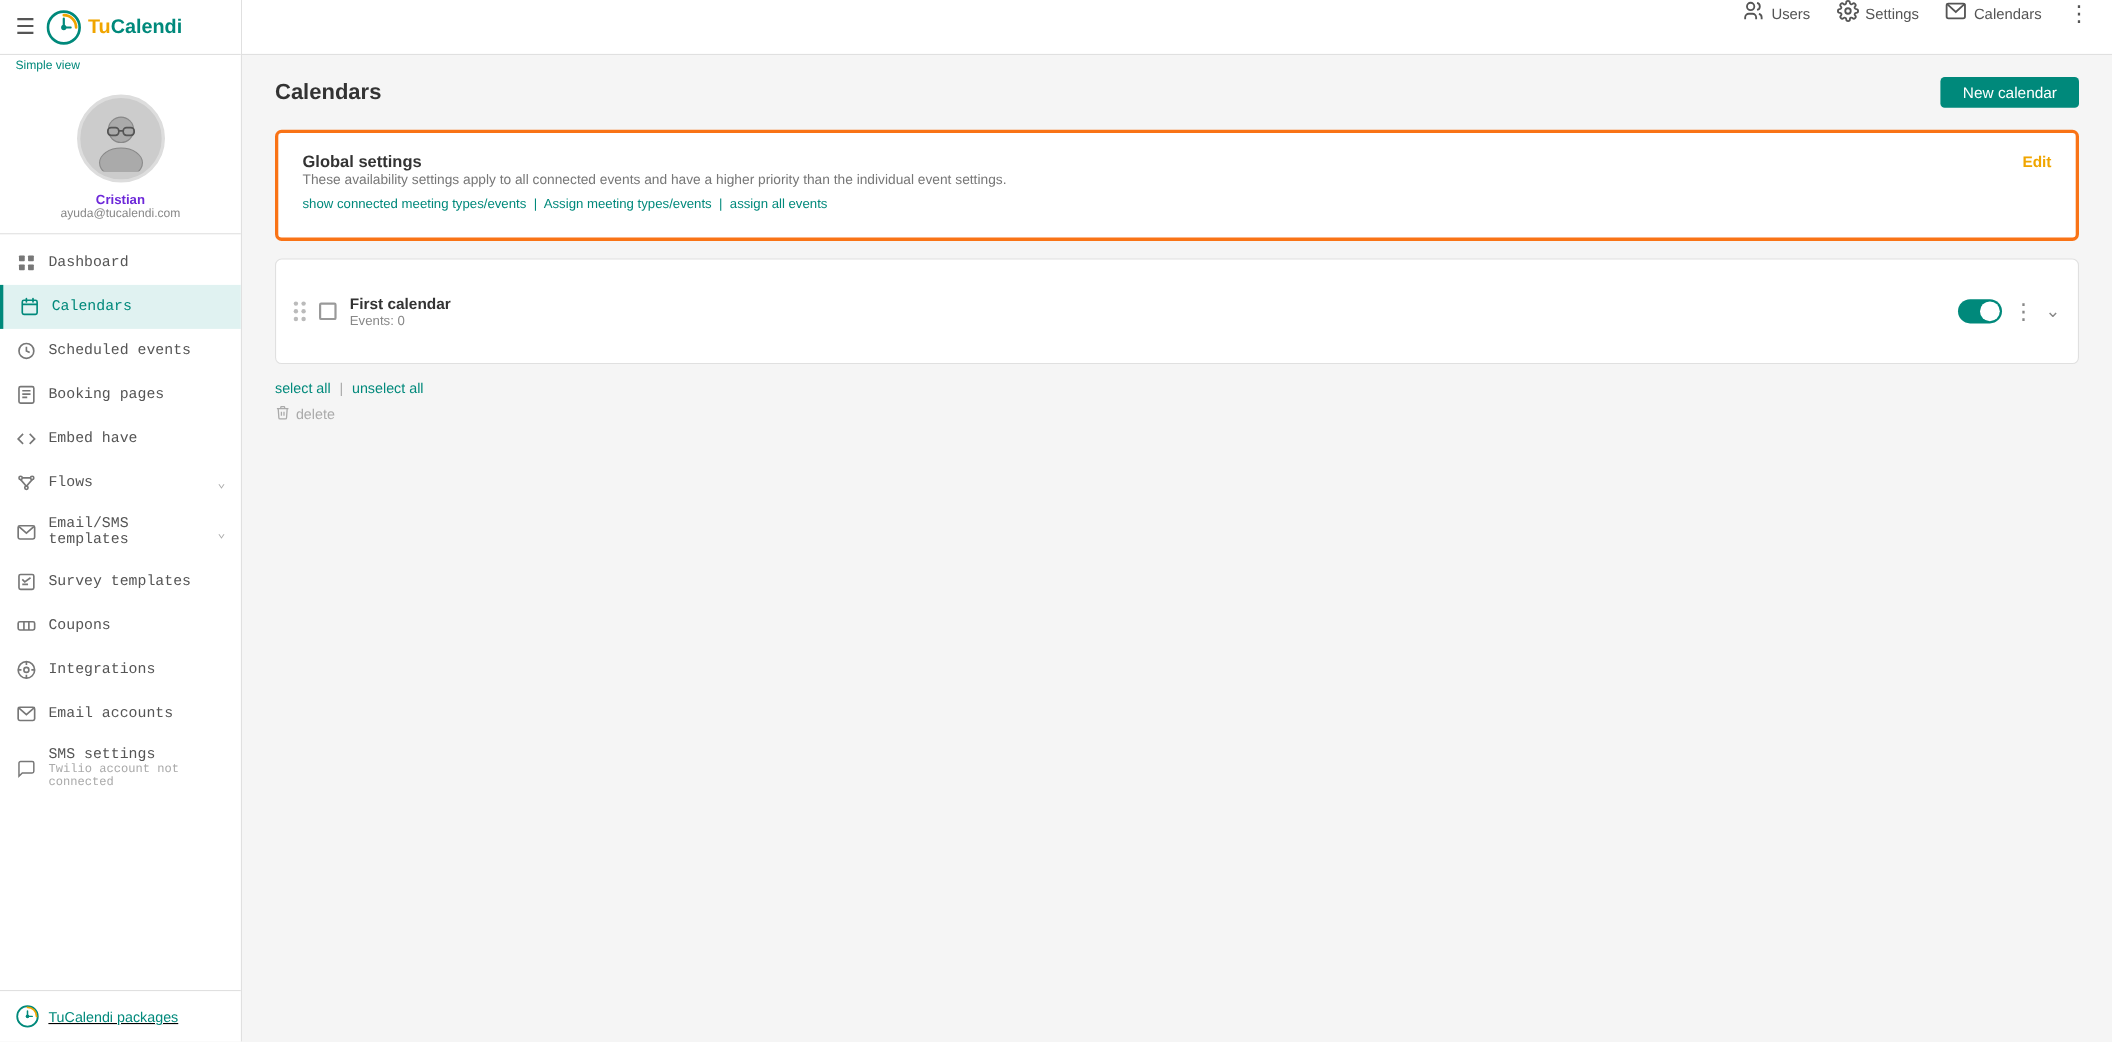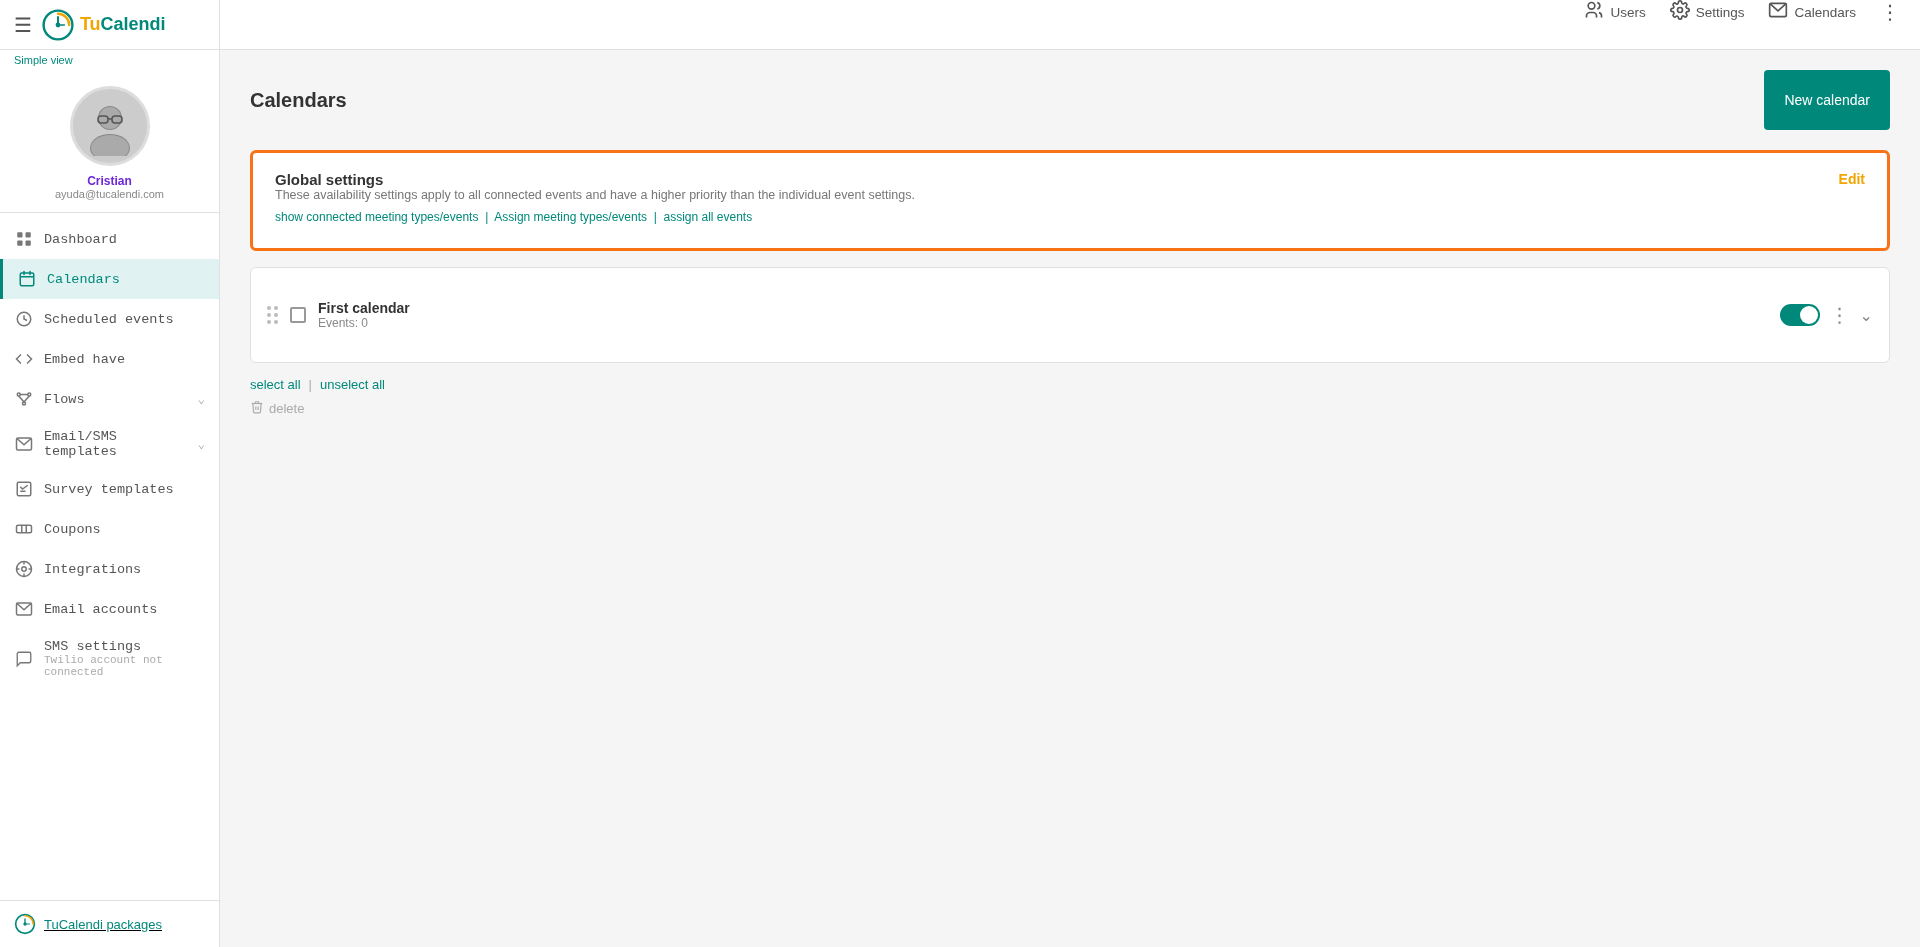--- a/index.html
+++ b/index.html
@@ -204,21 +204,21 @@
     .page-title {
       font-size: 20px;
       font-weight: 600;
       color: #333;
     }
 
     .new-calendar-btn {
       background: #00897b;
       color: #fff;
       border: none;
-      padding: 22px 20px;
+      padding: 6px 20px;
       border-radius: 4px;
       font-size: 14px;
       cursor: pointer;
       font-weight: 500;
     }
 
     
     .global-settings-card {
       background: #fff;
       border: 3px solid #f97316;
@@ -473,20 +473,31 @@
     <div class="nav-item">
       <span class="nav-icon">
         <svg width="18" height="18" viewBox="0 0 24 24" fill="none" stroke="currentColor" stroke-width="2">
             <circle cx="12" cy="12" r="9"></circle>
             <polyline points="12,7 12,12 16,14"></polyline>
           </svg>
       </span>
       <span class="nav-label">Scheduled events</span>
     </div>
 
+    <div class="nav-item">
+      <span class="nav-icon">
+        <svg width="18" height="18" viewBox="0 0 24 24" fill="none" stroke="currentColor" stroke-width="2">
+            <rect x="3" y="2" width="18" height="20" rx="2"></rect>
+            <line x1="7" y1="7" x2="17" y2="7"></line>
+            <line x1="7" y1="11" x2="17" y2="11"></line>
+            <line x1="7" y1="15" x2="13" y2="15"></line>
+          </svg>
+      </span>
+      <span class="nav-label">Booking pages</span>
+    </div>
 
     <div class="nav-item">
       <span class="nav-icon">
         <svg width="18" height="18" viewBox="0 0 24 24" fill="none" stroke="currentColor" stroke-width="2">
             <polyline points="16,18 22,12 16,6"></polyline>
             <polyline points="8,6 2,12 8,18"></polyline>
           </svg>
       </span>
       <span class="nav-label">Embed have</span>
     </div>

